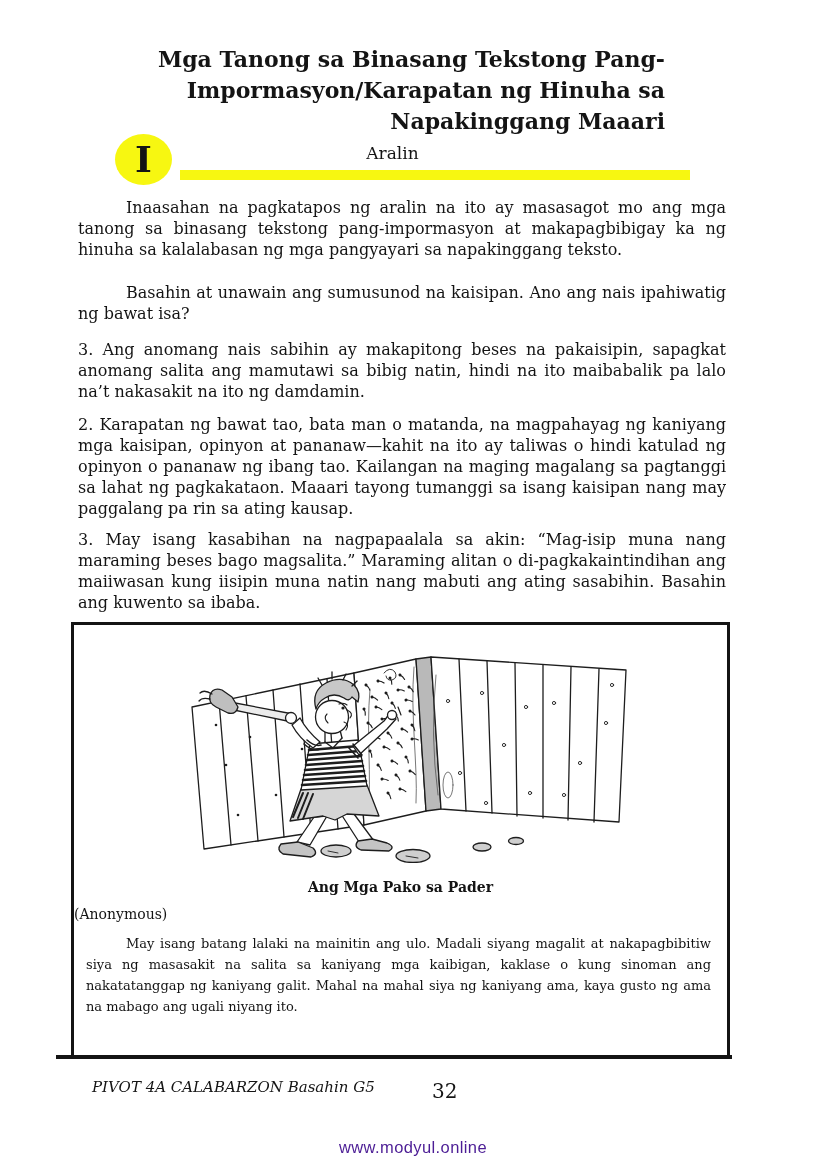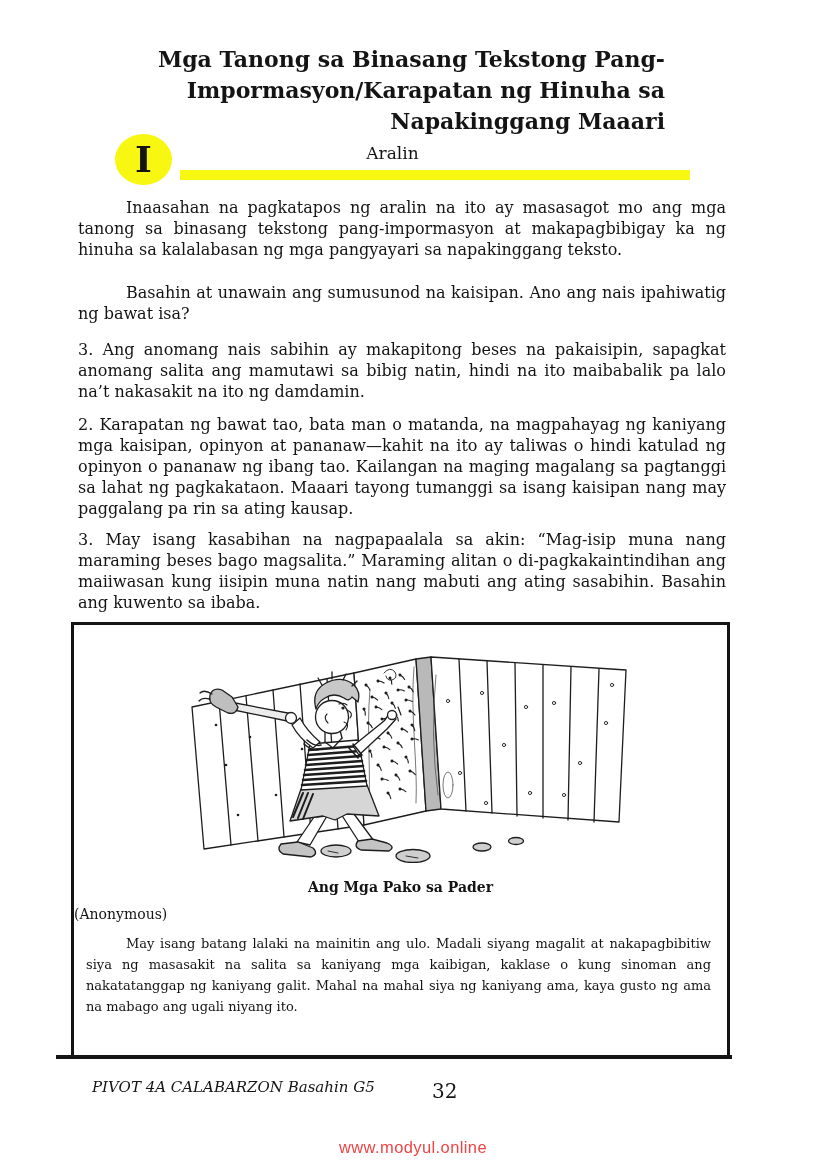--- a/index.html
+++ b/index.html
@@ -35,21 +35,21 @@
   .story-title{margin-top:16px;text-align:center;font-size:14px;font-weight:bold;}
   .story-author{margin-top:11px;text-align:left;font-size:14px;}
   .story-body{margin:11px 16px 0 12px;text-indent:40px;text-align:justify;
               font-size:13px;line-height:21px;}
 
   
   .footer-rule{position:absolute;left:56px;top:1055px;width:676px;height:4px;background:#141414;}
   .footer-left{position:absolute;left:92px;top:1078px;font-size:15px;font-style:italic;}
   .footer-page{position:absolute;left:400px;top:1079px;font-size:20px;margin-left:32px;}
   .watermark{position:absolute;left:0;top:1138px;width:100%;text-align:center;
-             font-family:"Liberation Sans",sans-serif;font-size:16.5px;color:#ef4444;
+             font-family:"Liberation Sans",sans-serif;font-size:16.5px;color:#4c1d95;
              letter-spacing:.4px;}
   .smudge{position:absolute;}
 </style>
 </head>
 <body>
 
 <div class="page">
 
 
   <div class="title-block">

